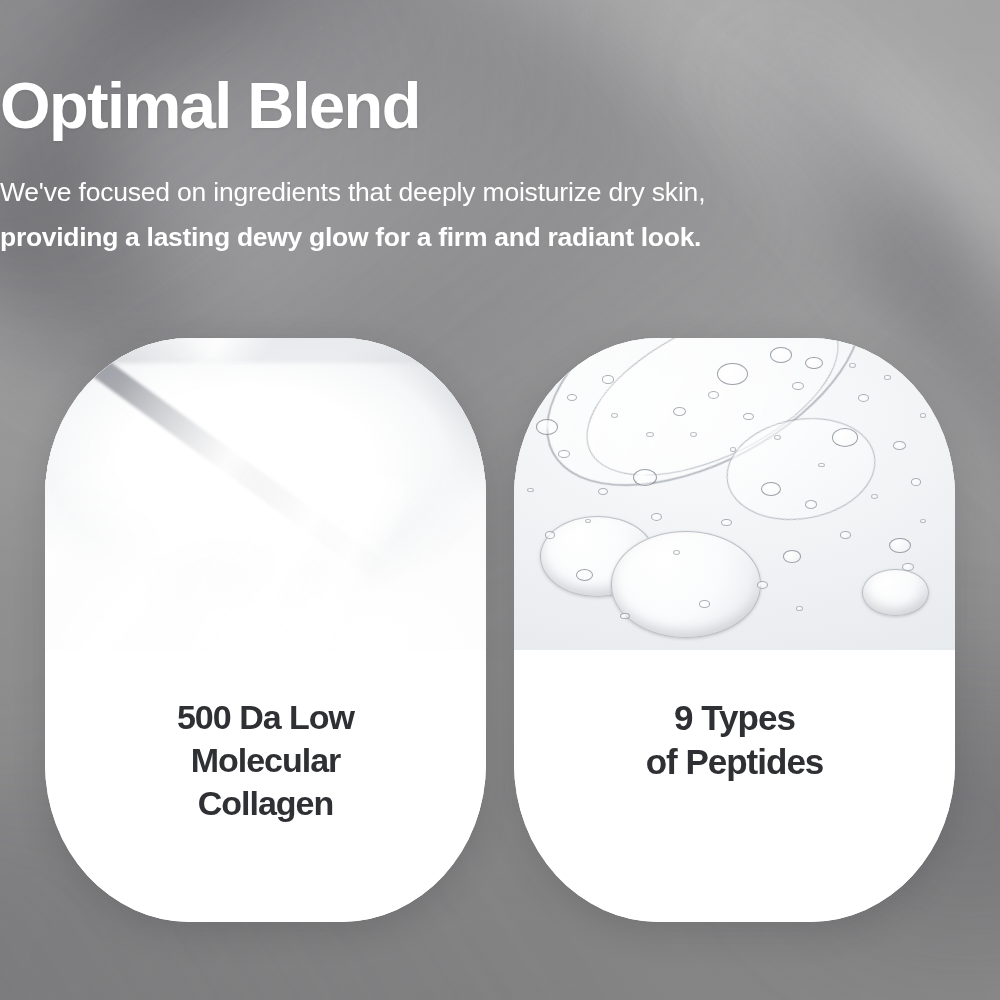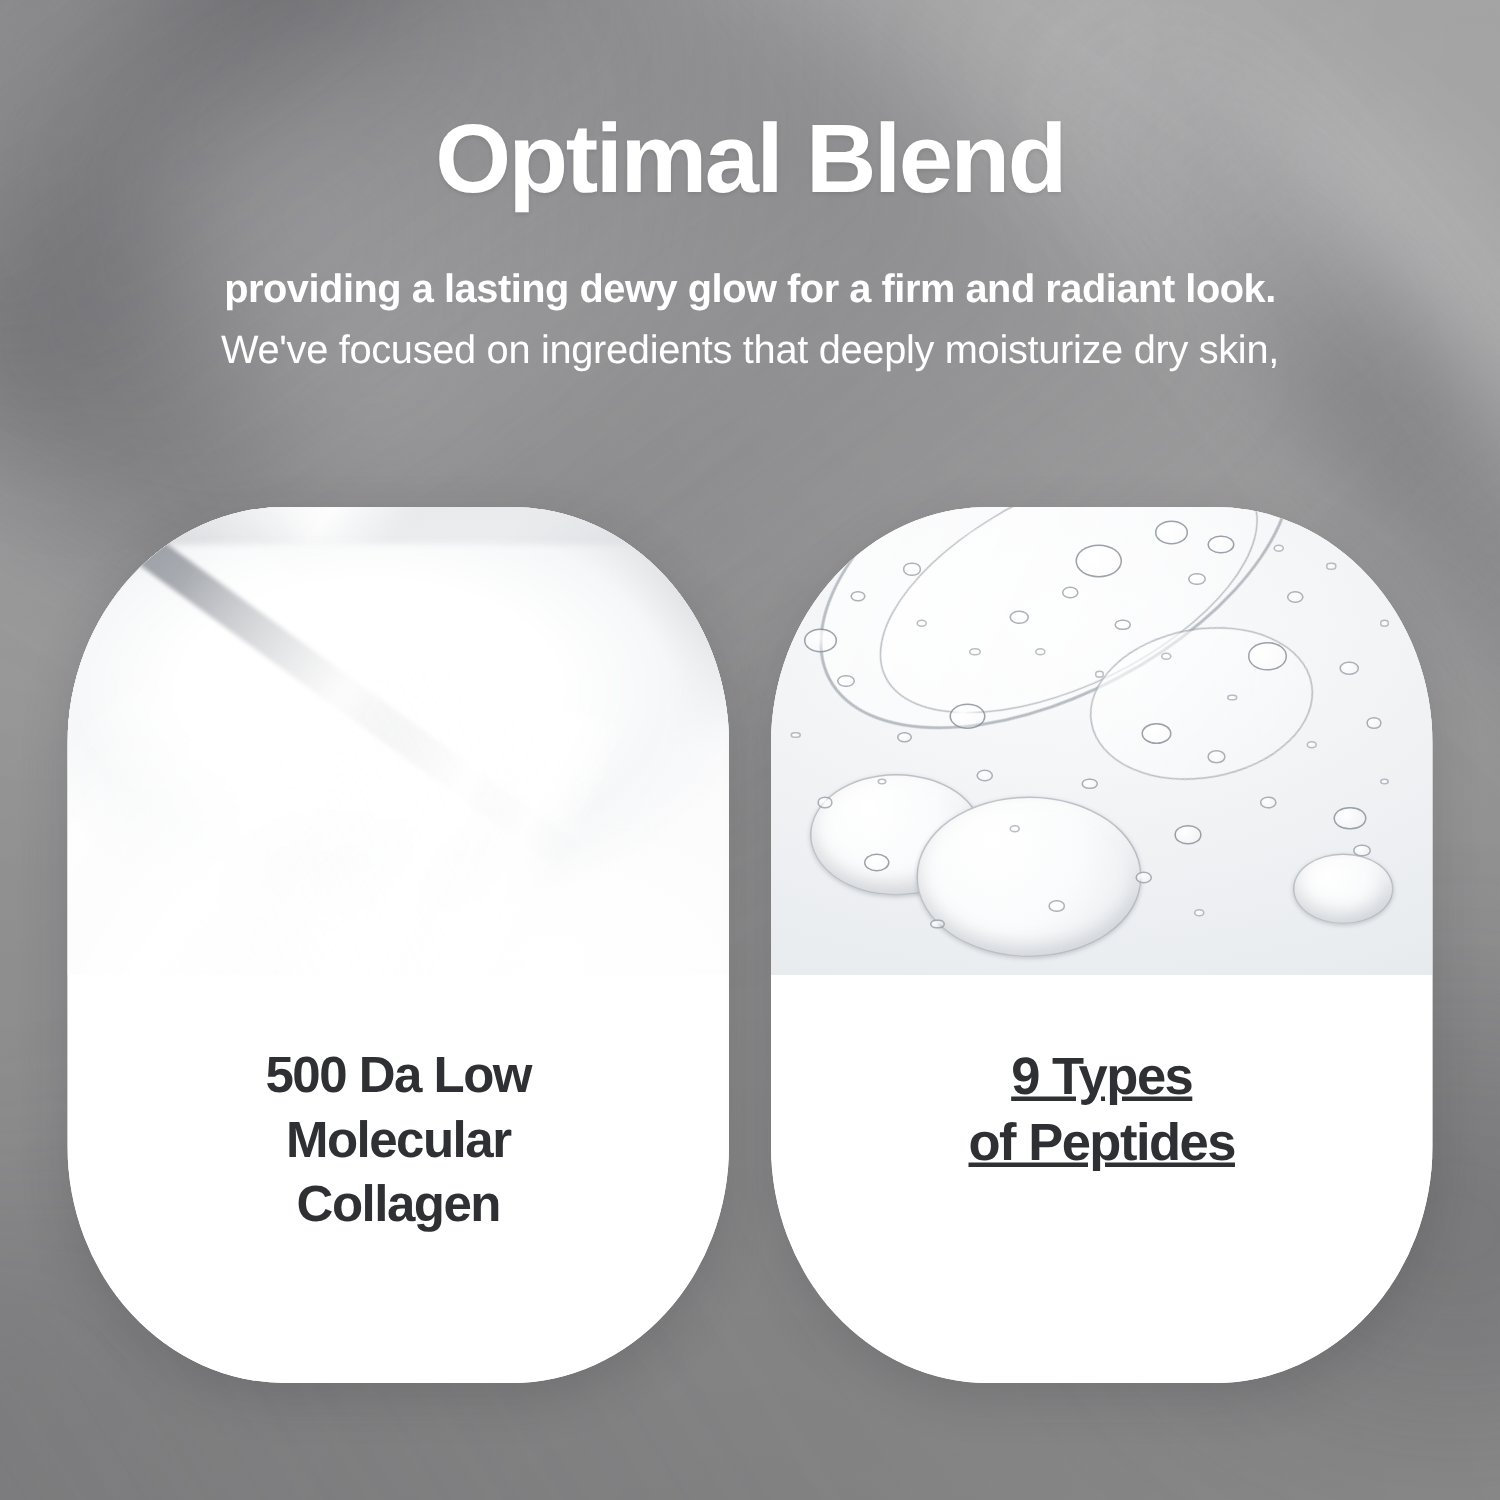--- a/index.html
+++ b/index.html
@@ -69,21 +69,21 @@
   #bg-shadow-4 {
     inset:auto; top:560px; left:620px; width:700px; height:520px;
     background:radial-gradient(closest-side, rgba(66,66,72,.30), rgba(66,66,72,0) 75%);
     filter:blur(48px);
   }
 
   
   #header {
     position:absolute; top:0; left:0; right:0;
     padding-top:72px;
-    text-align:center;
+    text-align:left;
     z-index:5;
   }
   #page-title {
     font-size:65px;
     font-weight:900;
     letter-spacing:-1.6px;
     color:#ffffff;
     line-height:1.05;
     text-shadow:0 1px 3px rgba(0,0,0,.10);
   }
@@ -145,21 +145,21 @@
     text-align:center;
     color:#2f3033;
     font-size:35px;
     font-weight:700;
     letter-spacing:-1px;
     line-height:1.26;
     white-space:pre-line;
   }
   #card-1 .card-label { font-size:34px; }
   #card-2 .card-label { font-size:35px; }
-  #card-3 .card-label { font-size:35px;text-decoration:underline; }
+  #card-3 .card-label { font-size:35px; }
 
   
   .media-cream {
     position:absolute; inset:0;
     background:
       linear-gradient(128deg, rgba(255,255,255,0) 0%, rgba(255,255,255,.9) 26%, rgba(255,255,255,0) 34%),
       radial-gradient(150% 110% at 72% 96%, #ffffff 0%, #fbfbfc 42%, #eceef0 78%, #e3e5e8 100%),
       linear-gradient(180deg, #e5e7ea 0%, #eff0f2 42%, #fdfdfd 100%);
   }
   .cream-peak {
@@ -279,22 +279,22 @@
   <div class="bg-layer" id="bg-shadow-2"></div>
   <div class="bg-layer" id="bg-highlight-1"></div>
   <div class="bg-layer" id="bg-streak-1"></div>
   <div class="bg-layer" id="bg-streak-2"></div>
   <div class="bg-layer" id="bg-shadow-3"></div>
   <div class="bg-layer" id="bg-shadow-4"></div>
 
   <div id="header">
     <h1 id="page-title">Optimal Blend</h1>
     <p id="subtitle">
+      <span id="subtitle-line1">We've focused on ingredients that deeply moisturize dry skin,</span>
       <span id="subtitle-line2">providing a lasting dewy glow for a firm and radiant look.</span>
-      <span id="subtitle-line1">We've focused on ingredients that deeply moisturize dry skin,</span>
     </p>
   </div>
 
   <div id="cards">
 
     <div class="card" id="card-1">
       <div class="card-media">
         <div class="media-cream"></div>
         <div class="cream-grey-tl"></div>
         <div class="cream-grey-tr"></div>

